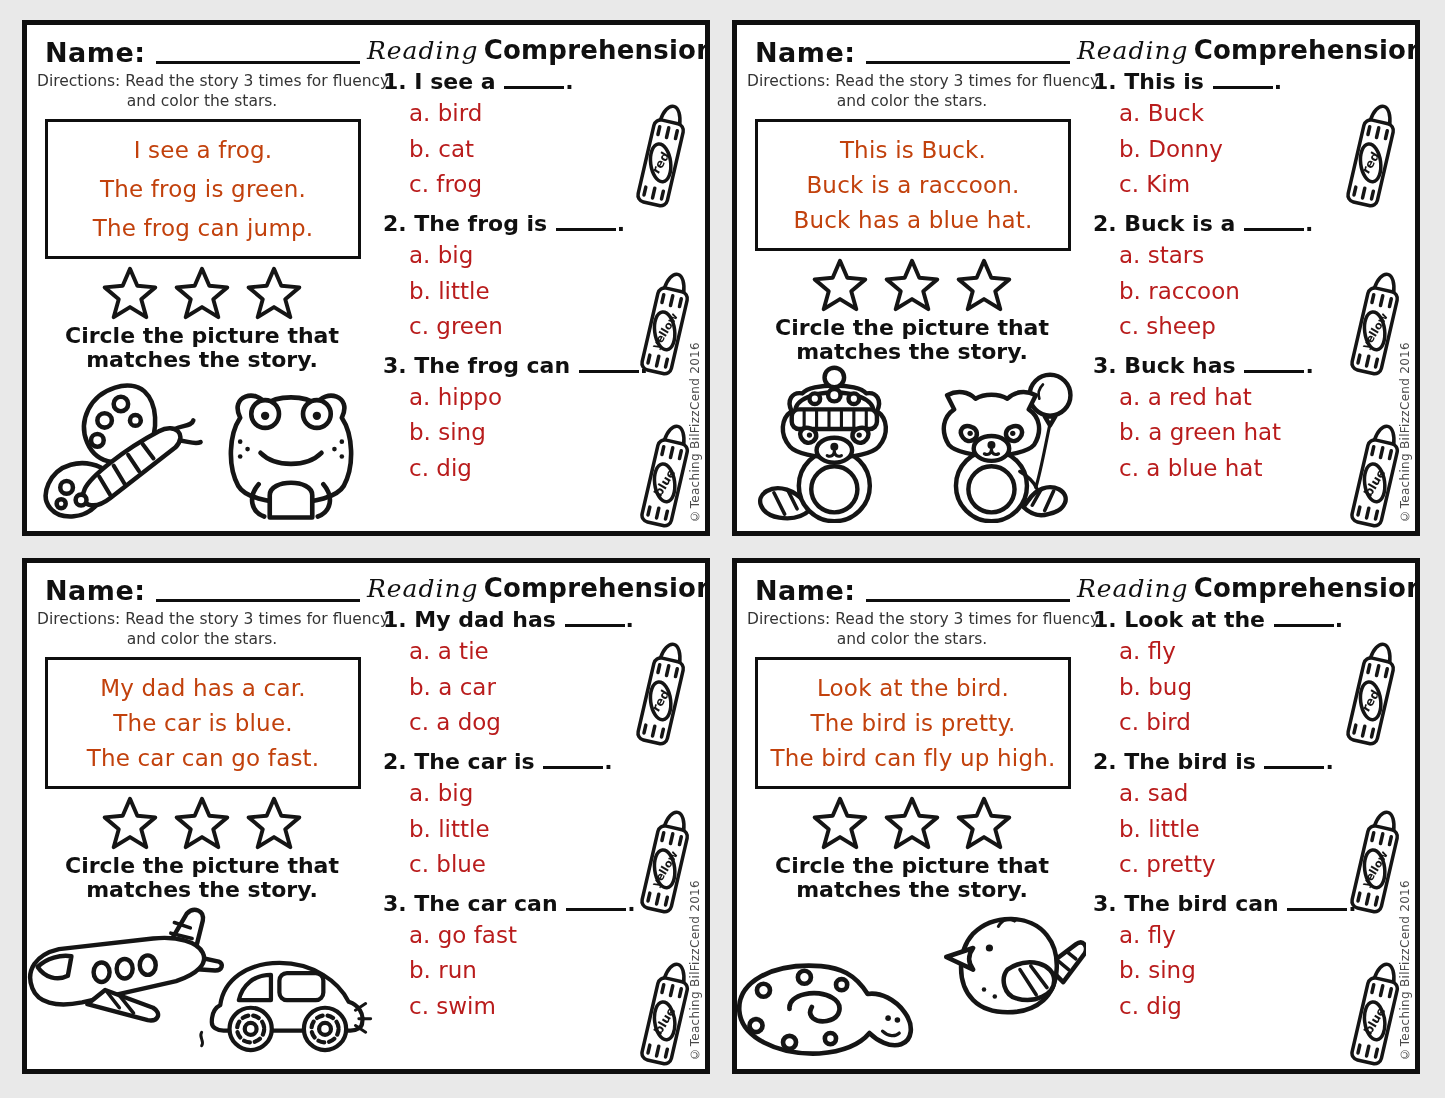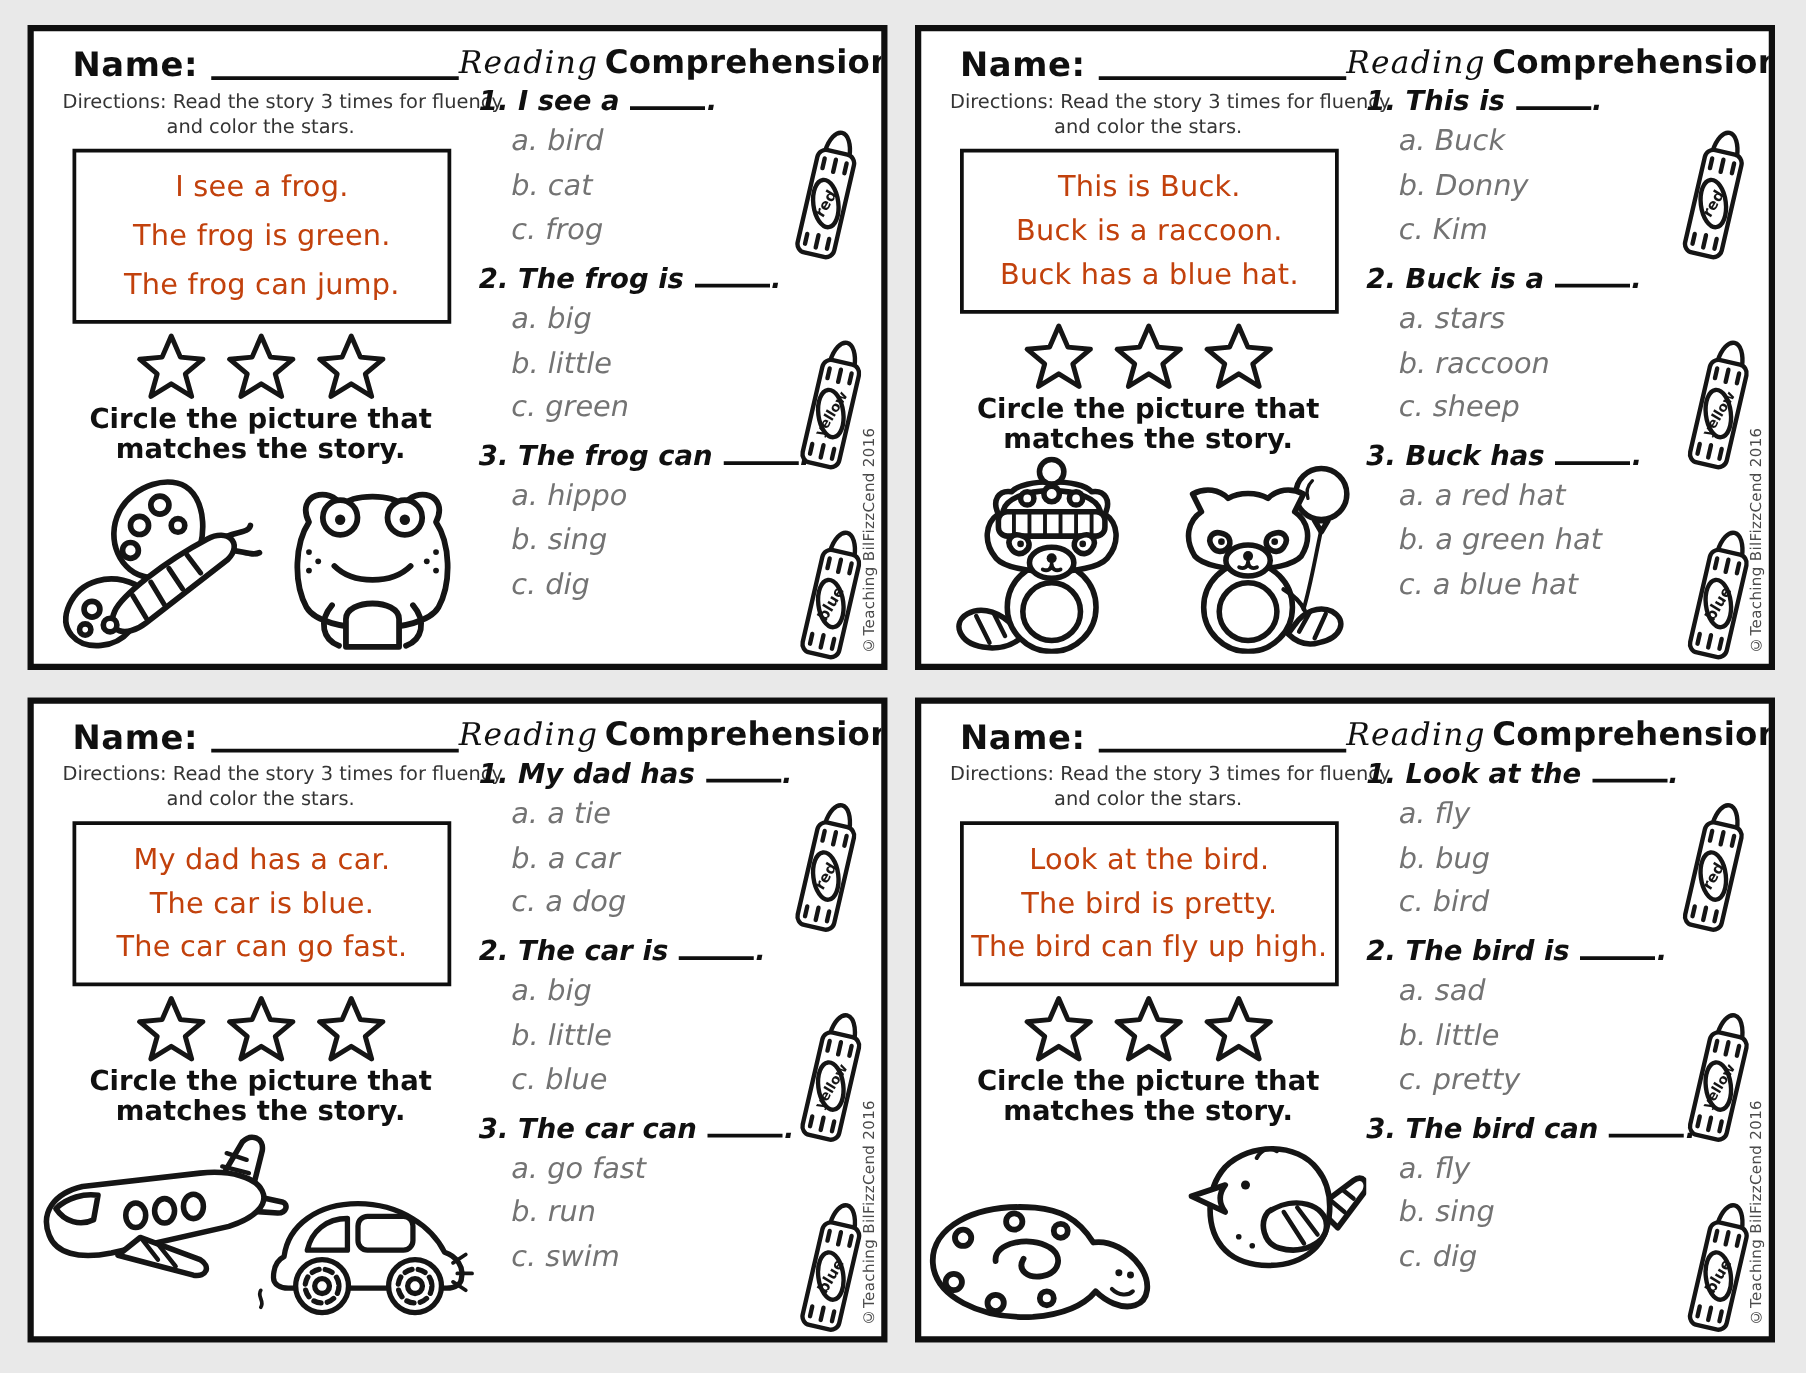--- a/index.html
+++ b/index.html
@@ -9,21 +9,21 @@
   }
   .sheet-grid{
     display:grid;grid-template-columns:688px 688px;grid-template-rows:516px 516px;
     gap:22px;padding:20px 22px;box-sizing:border-box;
   }
   .card{
     background:#fff;border:5px solid #0f0f0f;box-sizing:border-box;
     position:relative;display:flex;overflow:hidden;
   }
   
-  .col-left{width:340px;box-sizing:border-box;padding:8px 0 6px 23px;display:flex;flex-direction:column;}
+  .col-left{width:340px;box-sizing:border-box;padding:8px 0 6px 10px;display:flex;flex-direction:column;}
   .name-row{display:flex;align-items:flex-end;margin:4px 0 0 8px;}
   .name-label{font-weight:bold;font-size:27px;letter-spacing:.5px;white-space:nowrap;}
   .name-line{display:inline-block;width:204px;border-bottom:3px solid #0f0f0f;height:22px;margin:0 0 4px 10px;}
   .directions{text-align:center;font-size:15.5px;color:#343434;line-height:1.32;margin-top:3px;white-space:nowrap;}
   .story-box{
     border:3px solid #0f0f0f;margin:7px 6px 0 8px;height:162px;box-sizing:border-box;
     display:flex;flex-direction:column;justify-content:space-between;
     padding:15px 4px;text-align:center;
   }
   .story-line{font-size:23px;color:#c2410c;letter-spacing:.2px;}
@@ -33,26 +33,26 @@
   .pic svg{display:block;}
   .pic-airplane{margin-bottom:16px;margin-left:-10px;}
   .pic-car{margin-left:-34px;}
   .pic-bird{margin-bottom:32px;margin-left:-4px;}
   .pic-snake{margin-left:-8px;}
   
   .col-right{flex:1;position:relative;box-sizing:border-box;padding:8px 8px 0 4px;}
   .title{white-space:nowrap;margin:2px 0 4px -4px;}
   .title-script{font-family:"DejaVu Serif",serif;font-style:italic;font-size:25px;letter-spacing:1px;}
   .title-bold{font-weight:bold;font-size:26px;letter-spacing:.2px;}
-  .questions{margin:4px 0 0 12px;font-style:italic;}
+  .questions{margin:4px 0 0 12px;}
   .question{margin-bottom:8px;}
   .q-label{font-weight:bold;font-size:22px;white-space:nowrap;}
   .q-blank{display:inline-block;width:60px;height:4px;border-bottom:3px solid #0f0f0f;margin:0 1px;}
   .options{margin:2px 0 0 26px;}
-  .option{font-size:23px;color:#737373;line-height:1.55;white-space:nowrap;}
+  .option{font-size:23px;color:#b91c1c;line-height:1.55;white-space:nowrap;}
   .crayon{position:absolute;}
   .crayon-red{top:76px;right:30px;}
   .crayon-yellow{top:244px;right:26px;}
   .crayon-blue{top:396px;right:26px;}
   .copyright{
     position:absolute;right:3px;bottom:8px;
     writing-mode:vertical-rl;transform:rotate(180deg);
     font-size:12px;color:#4a4a4a;letter-spacing:.3px;
   }
 </style>

